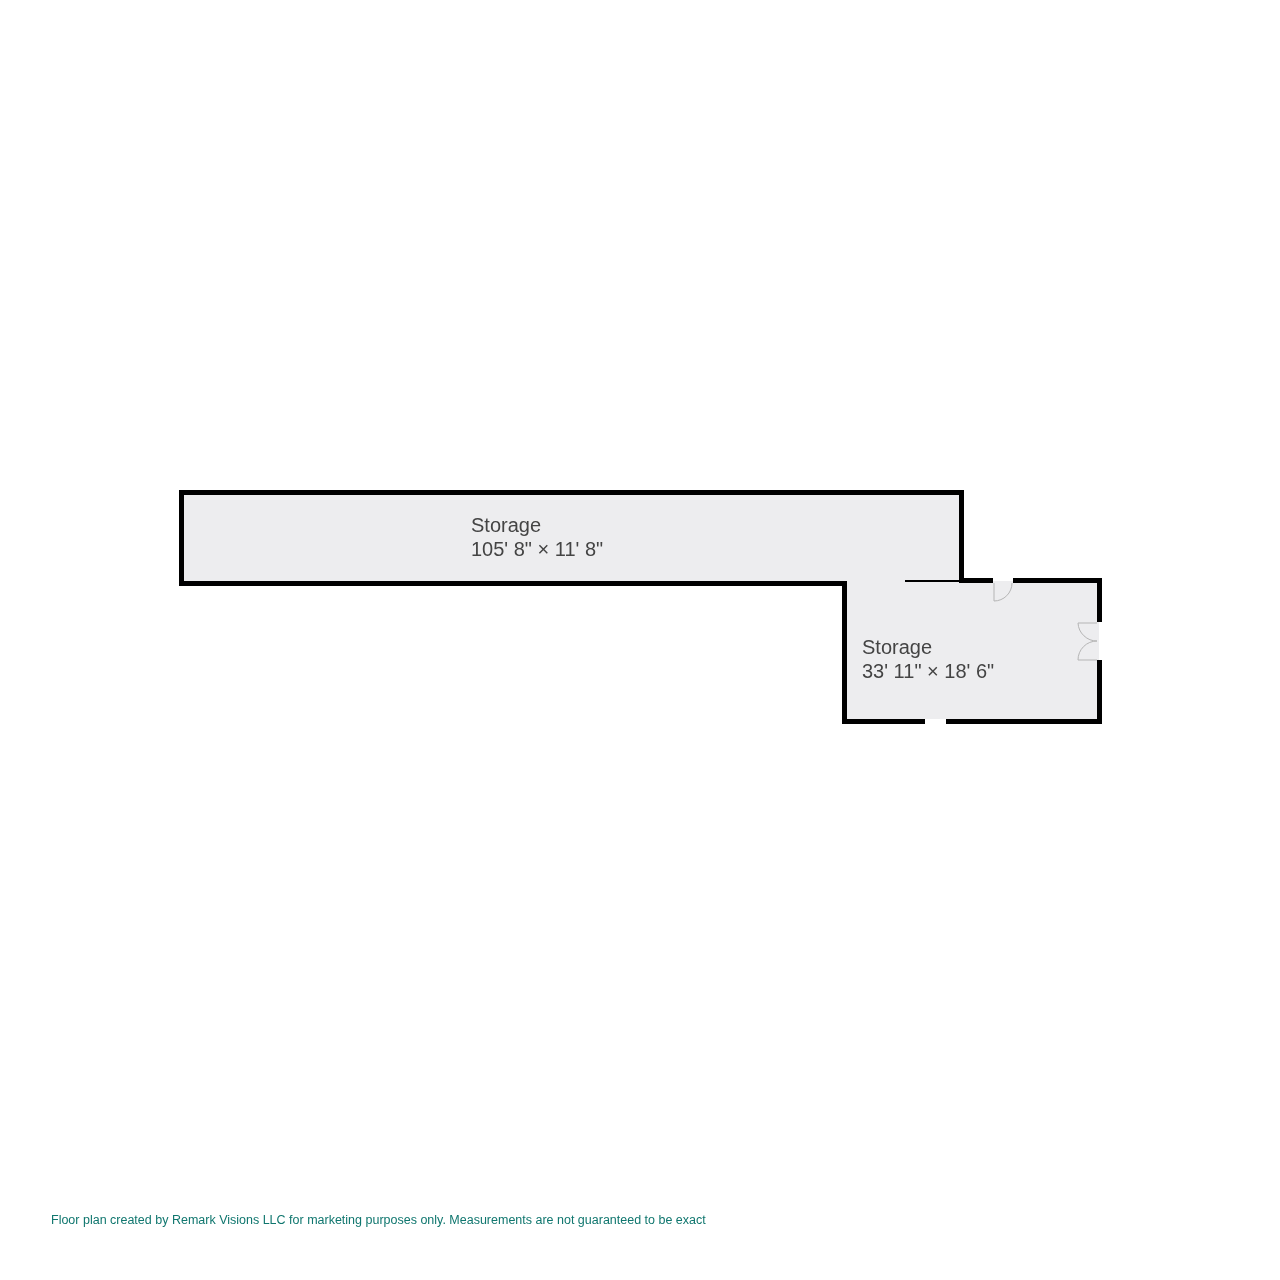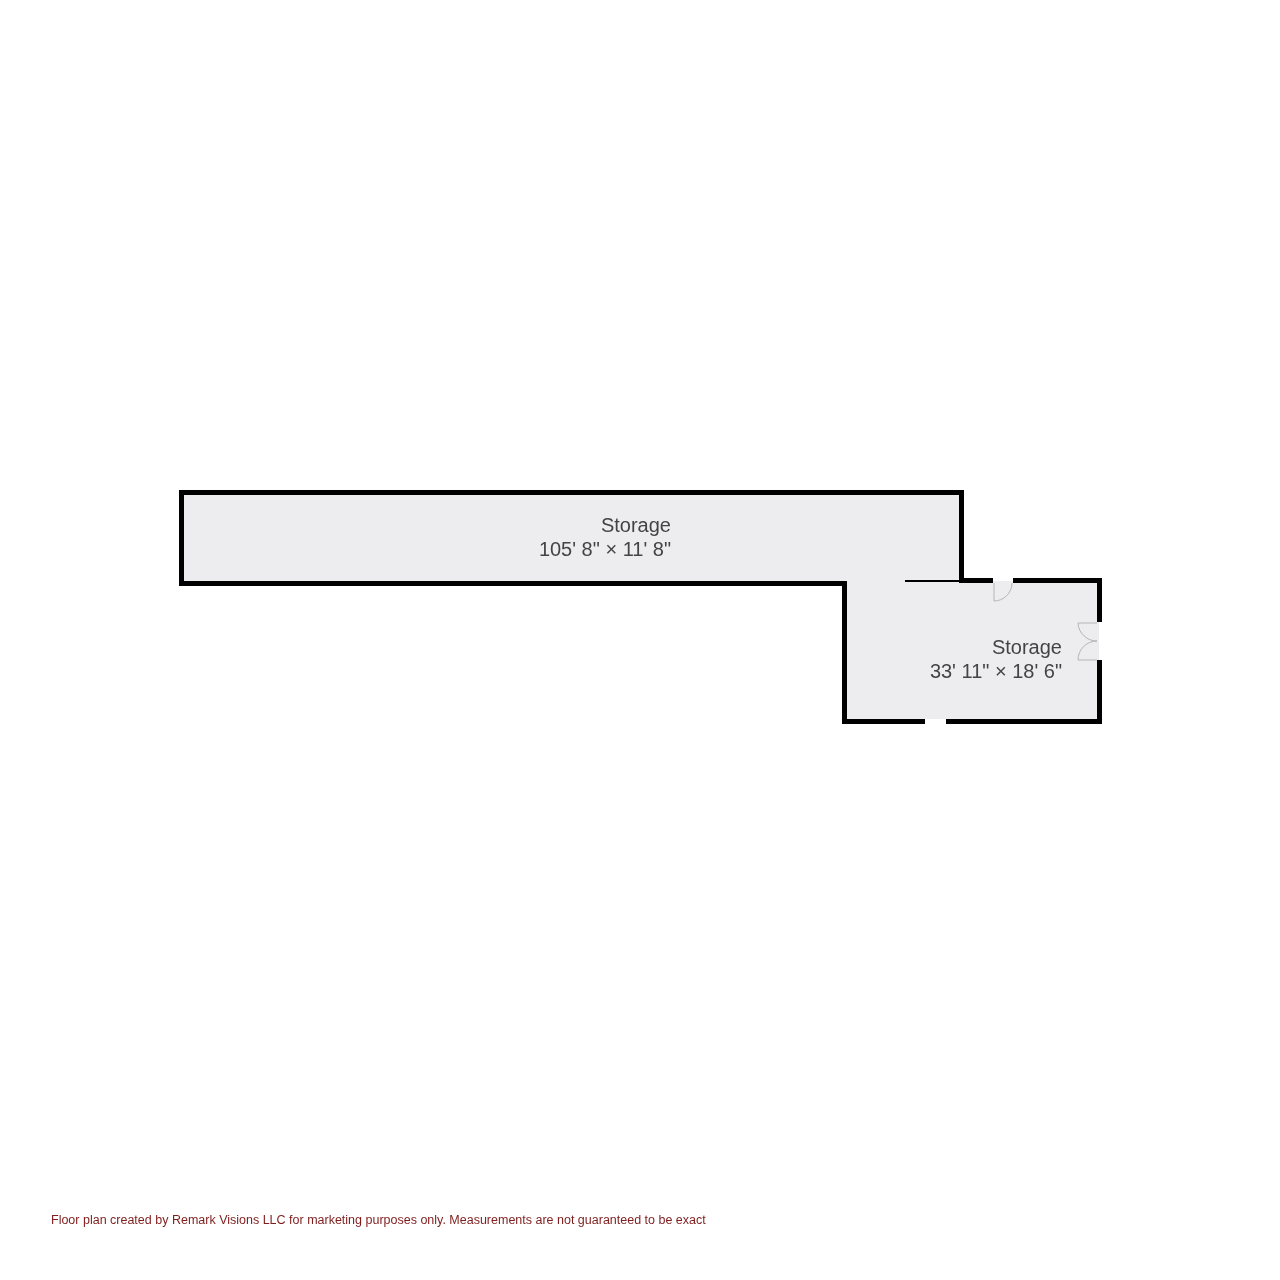--- a/index.html
+++ b/index.html
@@ -1,20 +1,20 @@
 <!DOCTYPE html>
 <html><head>
 <meta charset="utf-8">
 <style>
   html, body { margin:0; padding:0; background:#ffffff; }
   body { width:1280px; height:1280px; position:relative; overflow:hidden; font-family:"Liberation Sans", sans-serif; }
   #plan { position:absolute; left:0; top:0; width:1280px; height:1280px; }
-  .room-label { position:absolute; text-align:right; color:#444444; font-family:"Liberation Sans", sans-serif; font-size:20px; line-height:24px; }
+  .room-label { position:absolute; text-align:left; color:#444444; font-family:"Liberation Sans", sans-serif; font-size:20px; line-height:24px; }
   .room-label .name, .room-label .dims { display:block; white-space:nowrap; }
-  .footer { position:absolute; left:51px; top:1213px; font-size:12.5px; color:#7f1d1d; font-family:"Liberation Sans", sans-serif; white-space:nowrap; }
+  .footer { position:absolute; left:51px; top:1213px; font-size:12.5px; color:#0f766e; font-family:"Liberation Sans", sans-serif; white-space:nowrap; }
 </style>
 </head>
 <body>
 
 <svg id="plan" viewBox="0 0 1280 1280" xmlns="http://www.w3.org/2000/svg">
 
   <g>
     <rect x="182" y="493" width="779" height="90" fill="#ededef"></rect>
     <rect x="845" y="581" width="254" height="140" fill="#ededef"></rect>
     <rect x="845" y="575" width="116" height="10" fill="#ededef"></rect>

